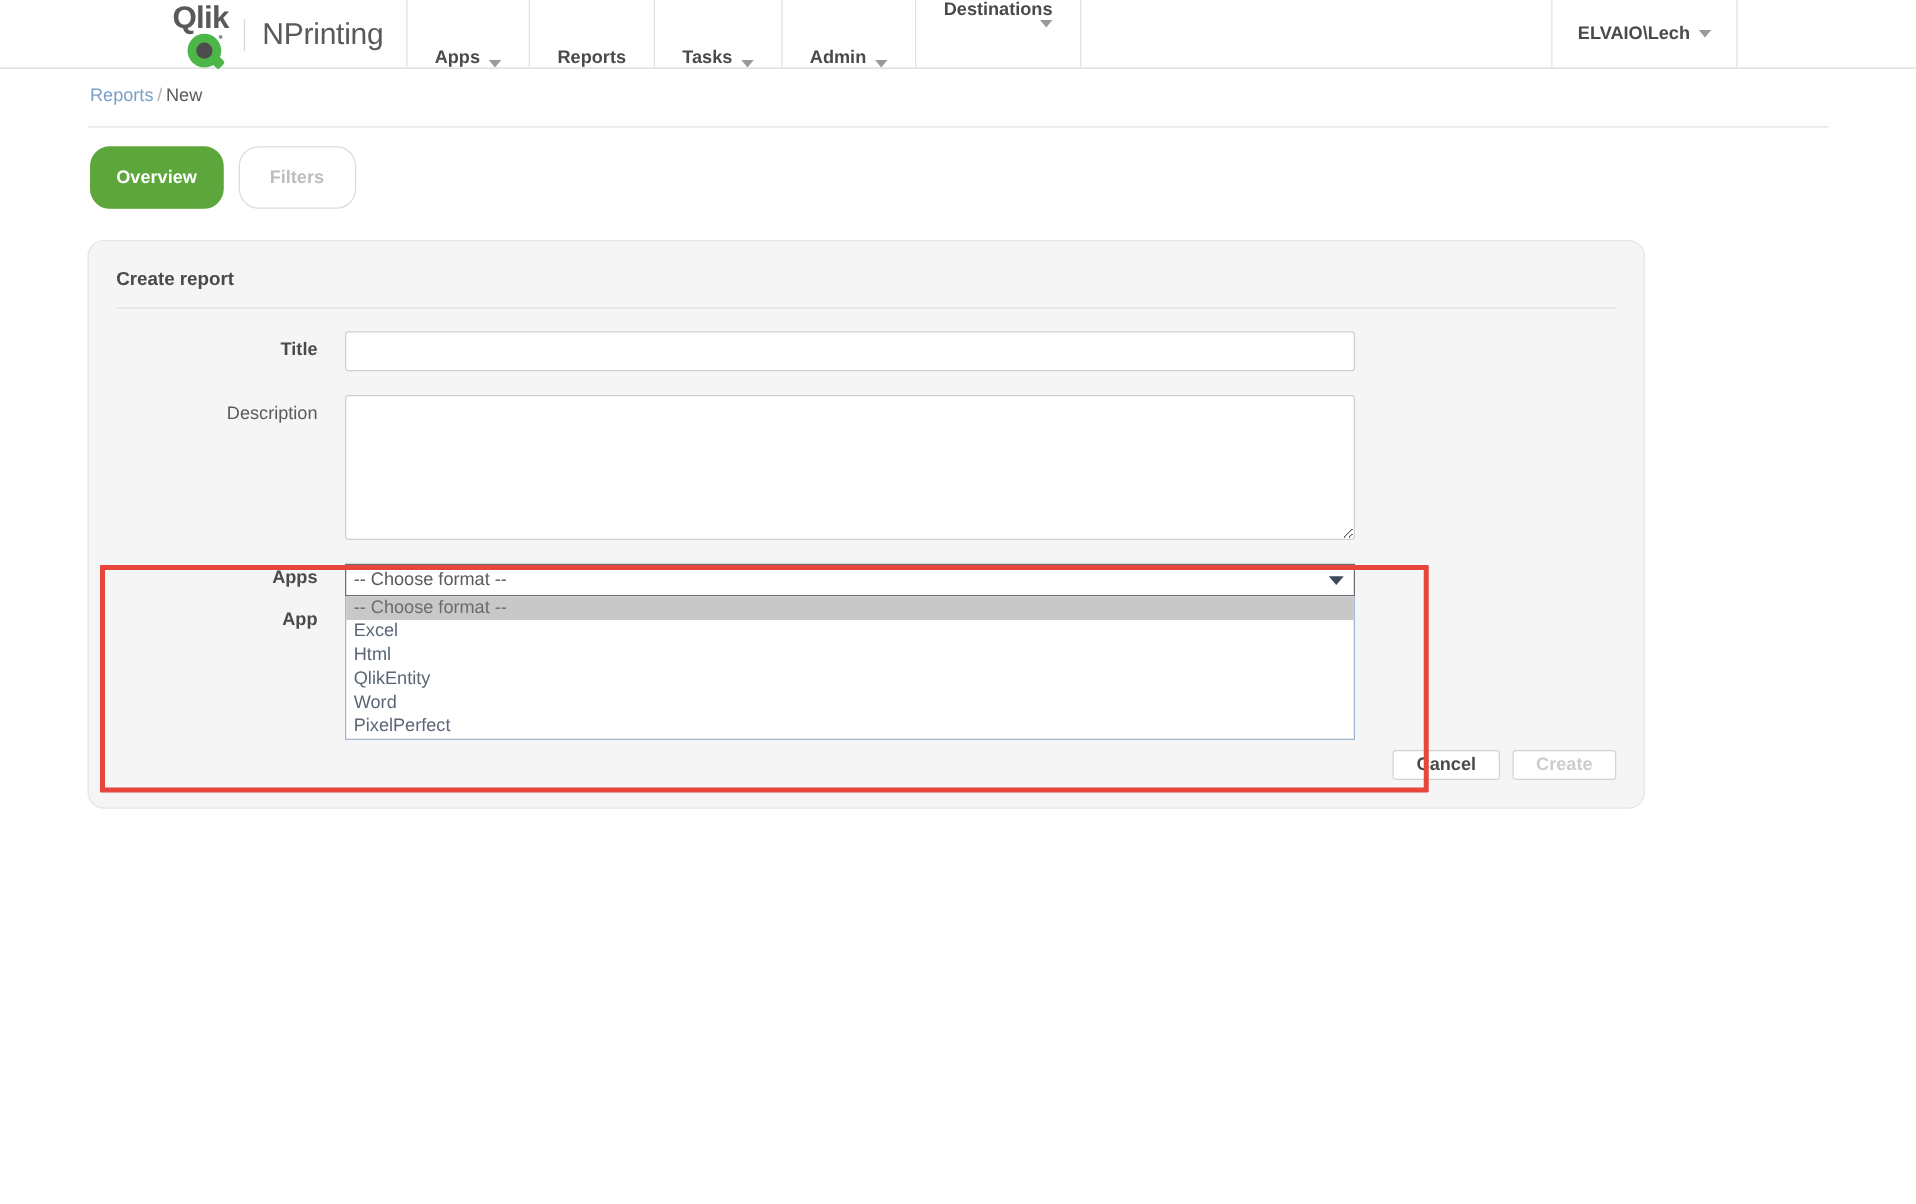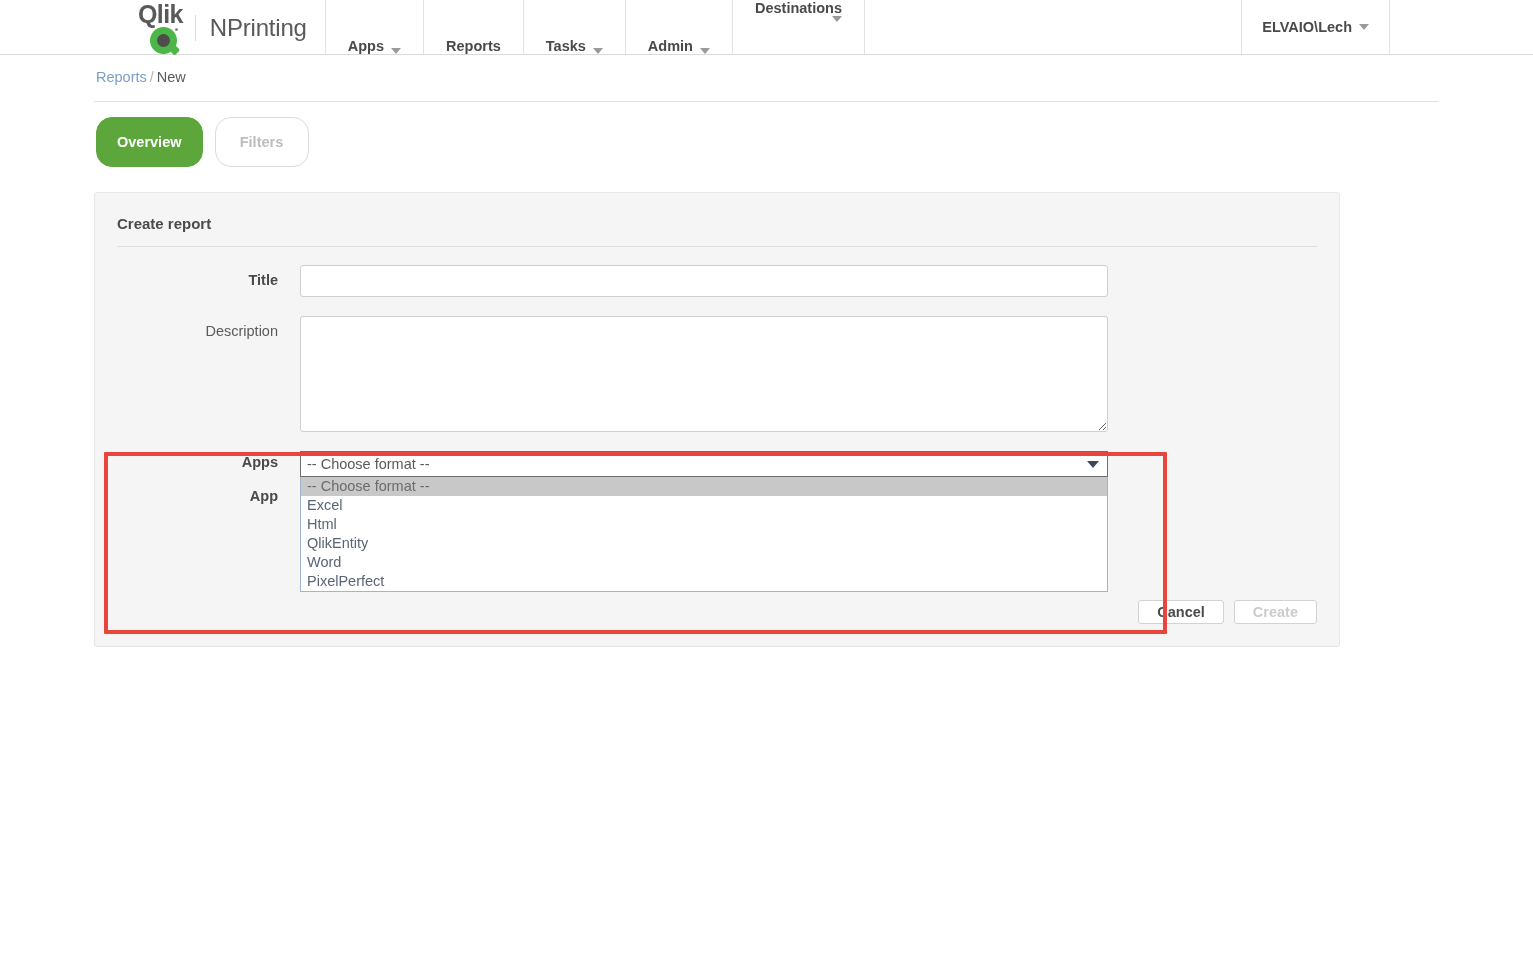--- a/index.html
+++ b/index.html
@@ -113,21 +113,21 @@
     color: #4a4a4a;
     border-left: 1px solid #e2e2e2;
     border-right: 1px solid #e2e2e2;
     cursor: pointer;
     white-space: nowrap;
   }
   .nav-end-pad { width: 143px; flex: none; }
 
   
   .page {
-    padding: 0 94px;
+    padding: 0 70px;
   }
   .breadcrumb {
     padding: 14px 0 0 2px;
     font-size: 14.5px;
     color: #595959;
   }
   .breadcrumb a {
     color: #7a9ec7;
     text-decoration: none;
     cursor: pointer;
@@ -167,21 +167,21 @@
     color: #bdbdbd;
     border: 1px solid #dcdcdc;
   }
 
   
   .card {
     margin-top: 25px;
     width: 1246px;
     background: #f5f5f5;
     border: 1px solid #e6e6e6;
-    border-radius: 3px;
+    border-radius: 13px;
     padding: 18px 22px 22px 22px;
     position: relative;
   }
   .card-title {
     font-size: 15px;
     font-weight: bold;
     color: #4a4a4a;
     padding: 4px 0 14px 0;
     border-bottom: 1px solid #e0e0e0;
   }

